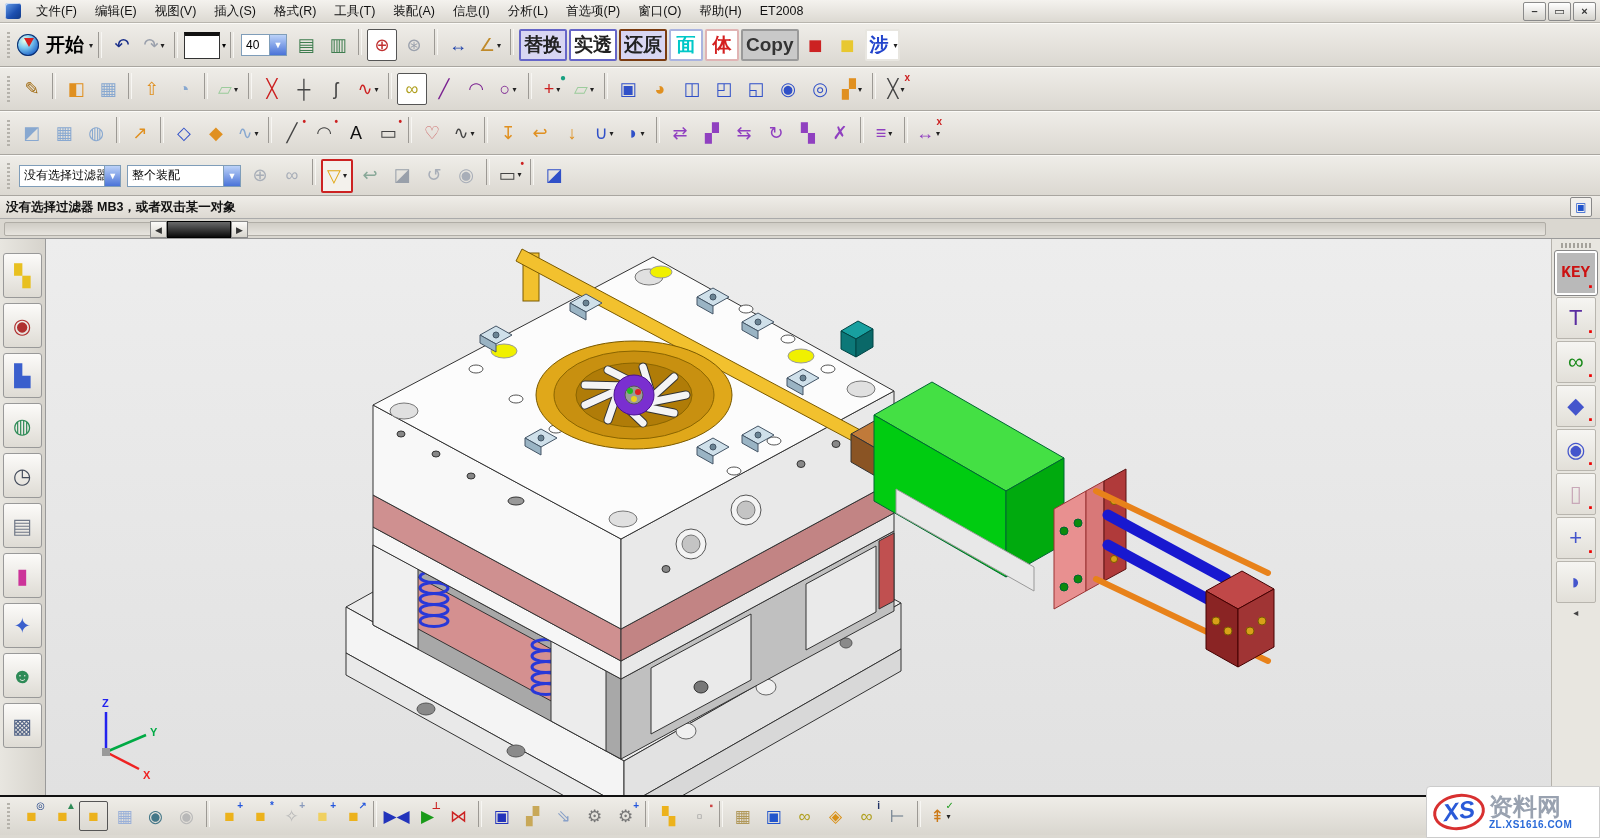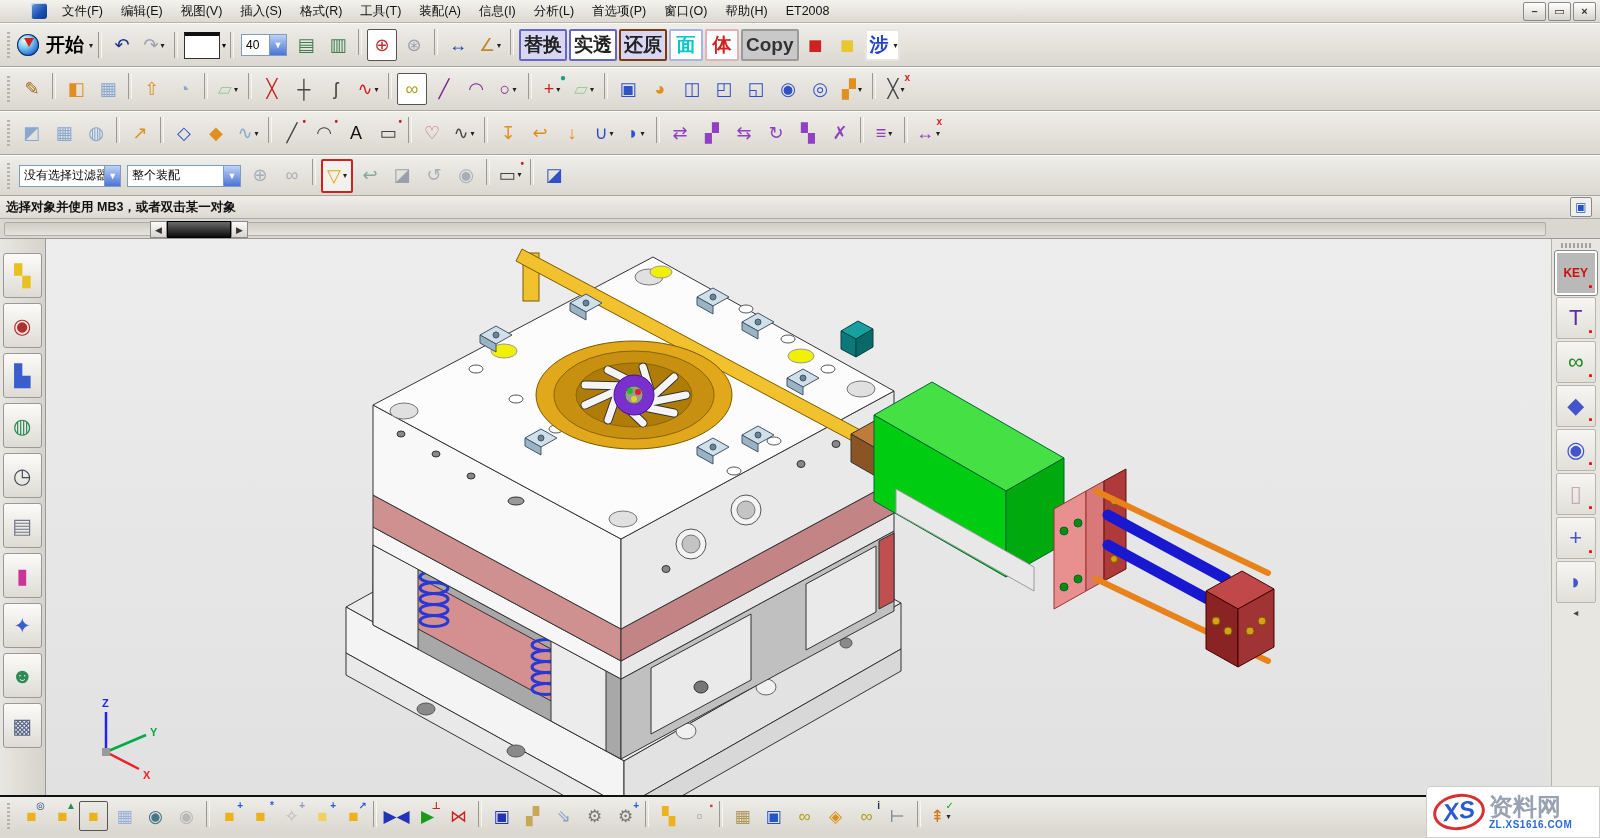--- a/index.html
+++ b/index.html
@@ -2,21 +2,21 @@
 <html><head>
 <meta charset="utf-8">
 <style>
   html,body{margin:0;padding:0;}
   body{width:1600px;height:838px;overflow:hidden;background:#e3e1da;
        font-family:"Liberation Sans","DejaVu Sans",sans-serif;-webkit-font-smoothing:antialiased;}
   .app{width:1600px;height:838px;position:relative;outline:1px solid #7a7a7a;}
 
   
   .menubar{height:22px;background:linear-gradient(#f4f2ee,#dcd9d2);display:flex;align-items:center;
-           border-bottom:1px solid #b8b5ae;font-size:12.5px;color:#111;padding-left:26px;}
+           border-bottom:1px solid #b8b5ae;font-size:12.5px;color:#111;}
   .appicon{width:16px;height:16px;margin:0 6px 0 5px;border-radius:3px;
            background:linear-gradient(135deg,#6aa0e8 0%,#1c4fb0 60%,#123a86 100%);
            box-shadow:inset 1px 1px 0 rgba(255,255,255,.7);}
   .menus{display:flex;height:100%;align-items:center;}
   .menu{padding:0 9px;height:100%;display:flex;align-items:center;cursor:default;}
   .wbtns{margin-left:auto;display:flex;margin-right:4px;}
   .winbtn{width:21px;height:17px;margin-left:2px;border:1px solid #8a8a8a;border-radius:2px;
           background:linear-gradient(#ffffff,#d5d3cd);display:flex;align-items:center;justify-content:center;
           font-size:11px;color:#333;font-weight:bold;}
   .winbtn .g{font-size:11px;}
@@ -70,21 +70,21 @@
   .sbtn{width:37px;height:43px;margin-bottom:5px;border:1px solid #999;border-radius:3px;
         background:linear-gradient(#fcfbf9,#dedbd4);display:flex;align-items:center;justify-content:center;position:relative;}
   .sbtn .g{font-size:21px;}
   .viewport{width:1505px;height:556px;position:relative;background:linear-gradient(#ededed,#e1e1e1);}
   .viewport svg{display:block;}
   .rightdock{width:49px;background:#e8e6e0;border-left:1px solid #b5b2ab;display:flex;flex-direction:column;align-items:center;}
   .dockgrip{width:30px;height:5px;margin:4px 0 3px 0;background:repeating-linear-gradient(90deg,#a5a29b 0 2px,transparent 2px 4px);}
   .pbtn{width:38px;height:40px;margin-bottom:2px;border:1px solid #b8b5ae;border-radius:2px;
         background:linear-gradient(#f6f5f2,#e2dfd8);display:flex;align-items:center;justify-content:center;position:relative;}
   .pbtn .g{font-size:22px;}
-  .pbtn .lbl{font-size:12px;font-weight:bold;}
+  .pbtn .lbl{font-size:16px;font-weight:bold;font-family:Liberation Mono, monospace;}
   .pbtn .bdg{position:absolute;right:2px;bottom:1px;top:auto;font-size:11px;line-height:1;}
   .pbtn.keybtn{background:#b9b9b9;border:2px solid #fff;outline:1px solid #888;}
   .collapse{font-size:10px;color:#444;margin-top:2px;}
 
   
   .bottombar{height:38px;display:flex;align-items:center;background:linear-gradient(#efede8,#d9d6cf);
              border-top:2px solid #111;padding-left:2px;position:relative;}
   .bottombar .tbtn{height:28px;min-width:27px;}
   .bottombar .tbtn .g{font-size:17px;}
   .bstrip{height:16px;background:#dcd9d2;}
@@ -478,21 +478,21 @@
           <span class="dd">▾</span>
         </span>
         <span class="tsep"></span>
         <span class="tbtn">
           <span class="g" style="color: rgb(48, 80, 200);">◪</span>
         </span>
       </span>
   </div>
 
   <div class="cuebar">
-    <span>选择对象并使用 MB3，或者双击某一对象</span>
+    <span>没有选择过滤器 MB3，或者双击某一对象</span>
     <span class="fit">▣</span>
   </div>
 
   <div class="scrollrow">
     <span class="strack"></span>
     <span class="sgrp">
       <span class="sarrow">◀</span>
       <span class="sthumb"></span>
       <span class="sarrow">▶</span>
     </span>

